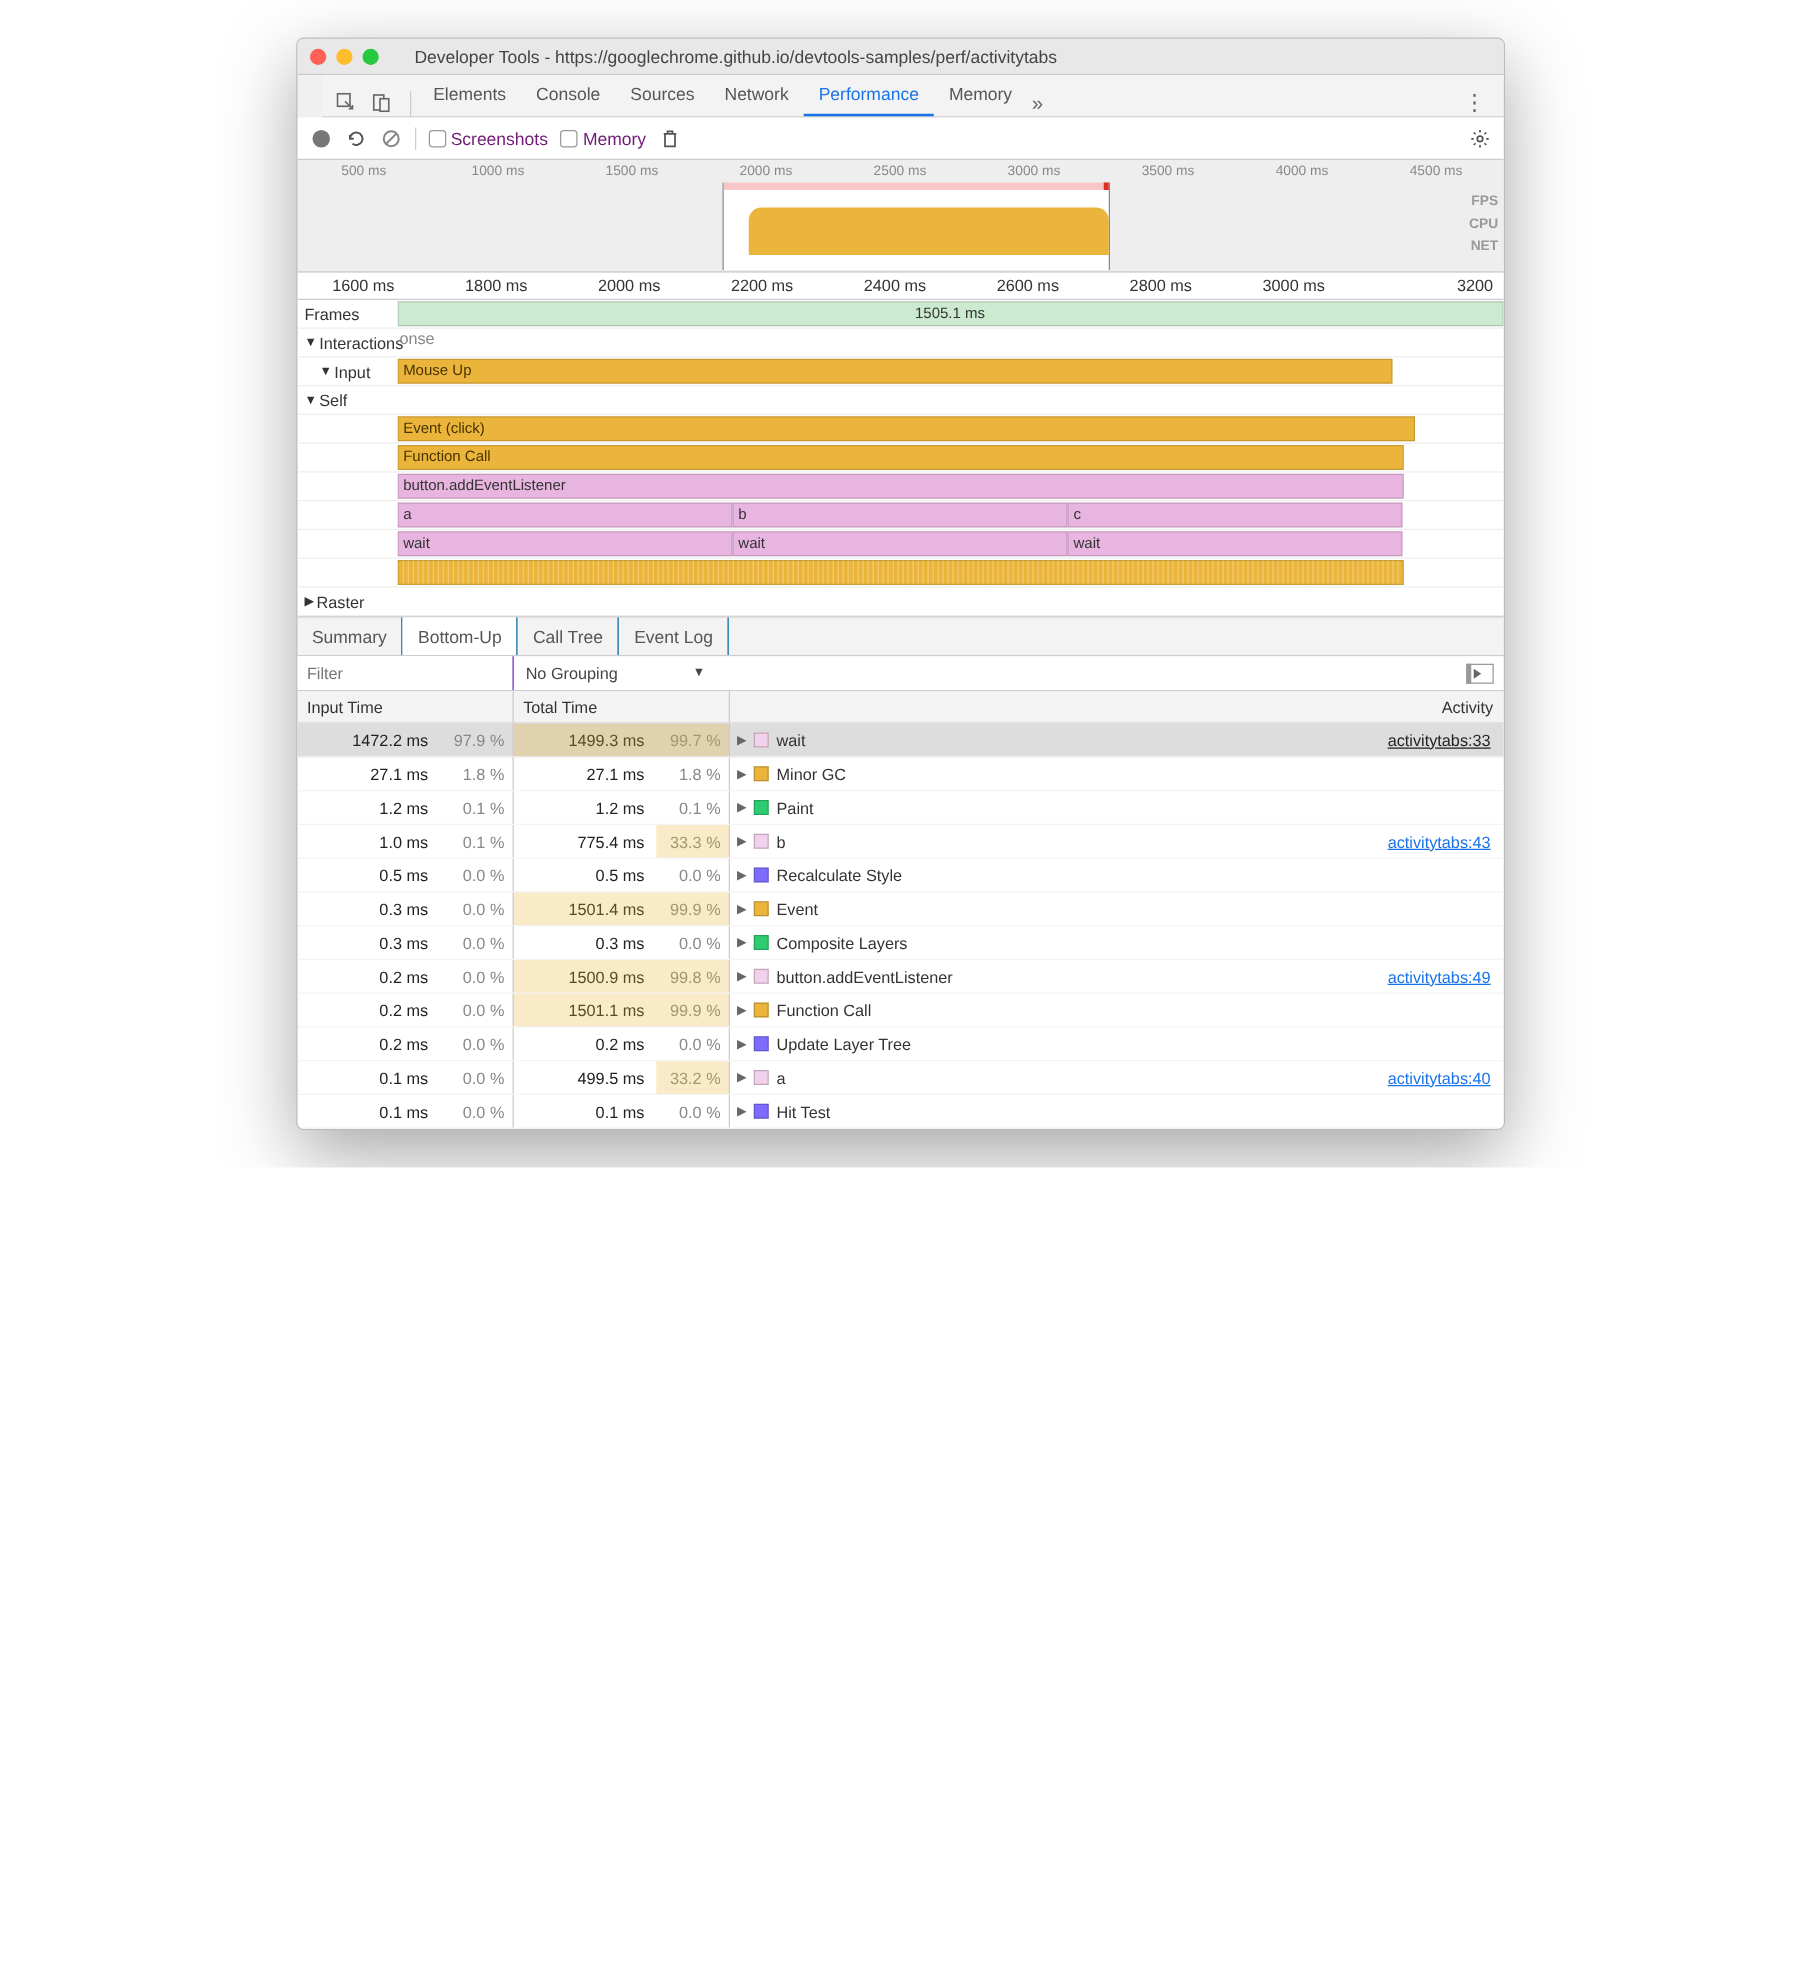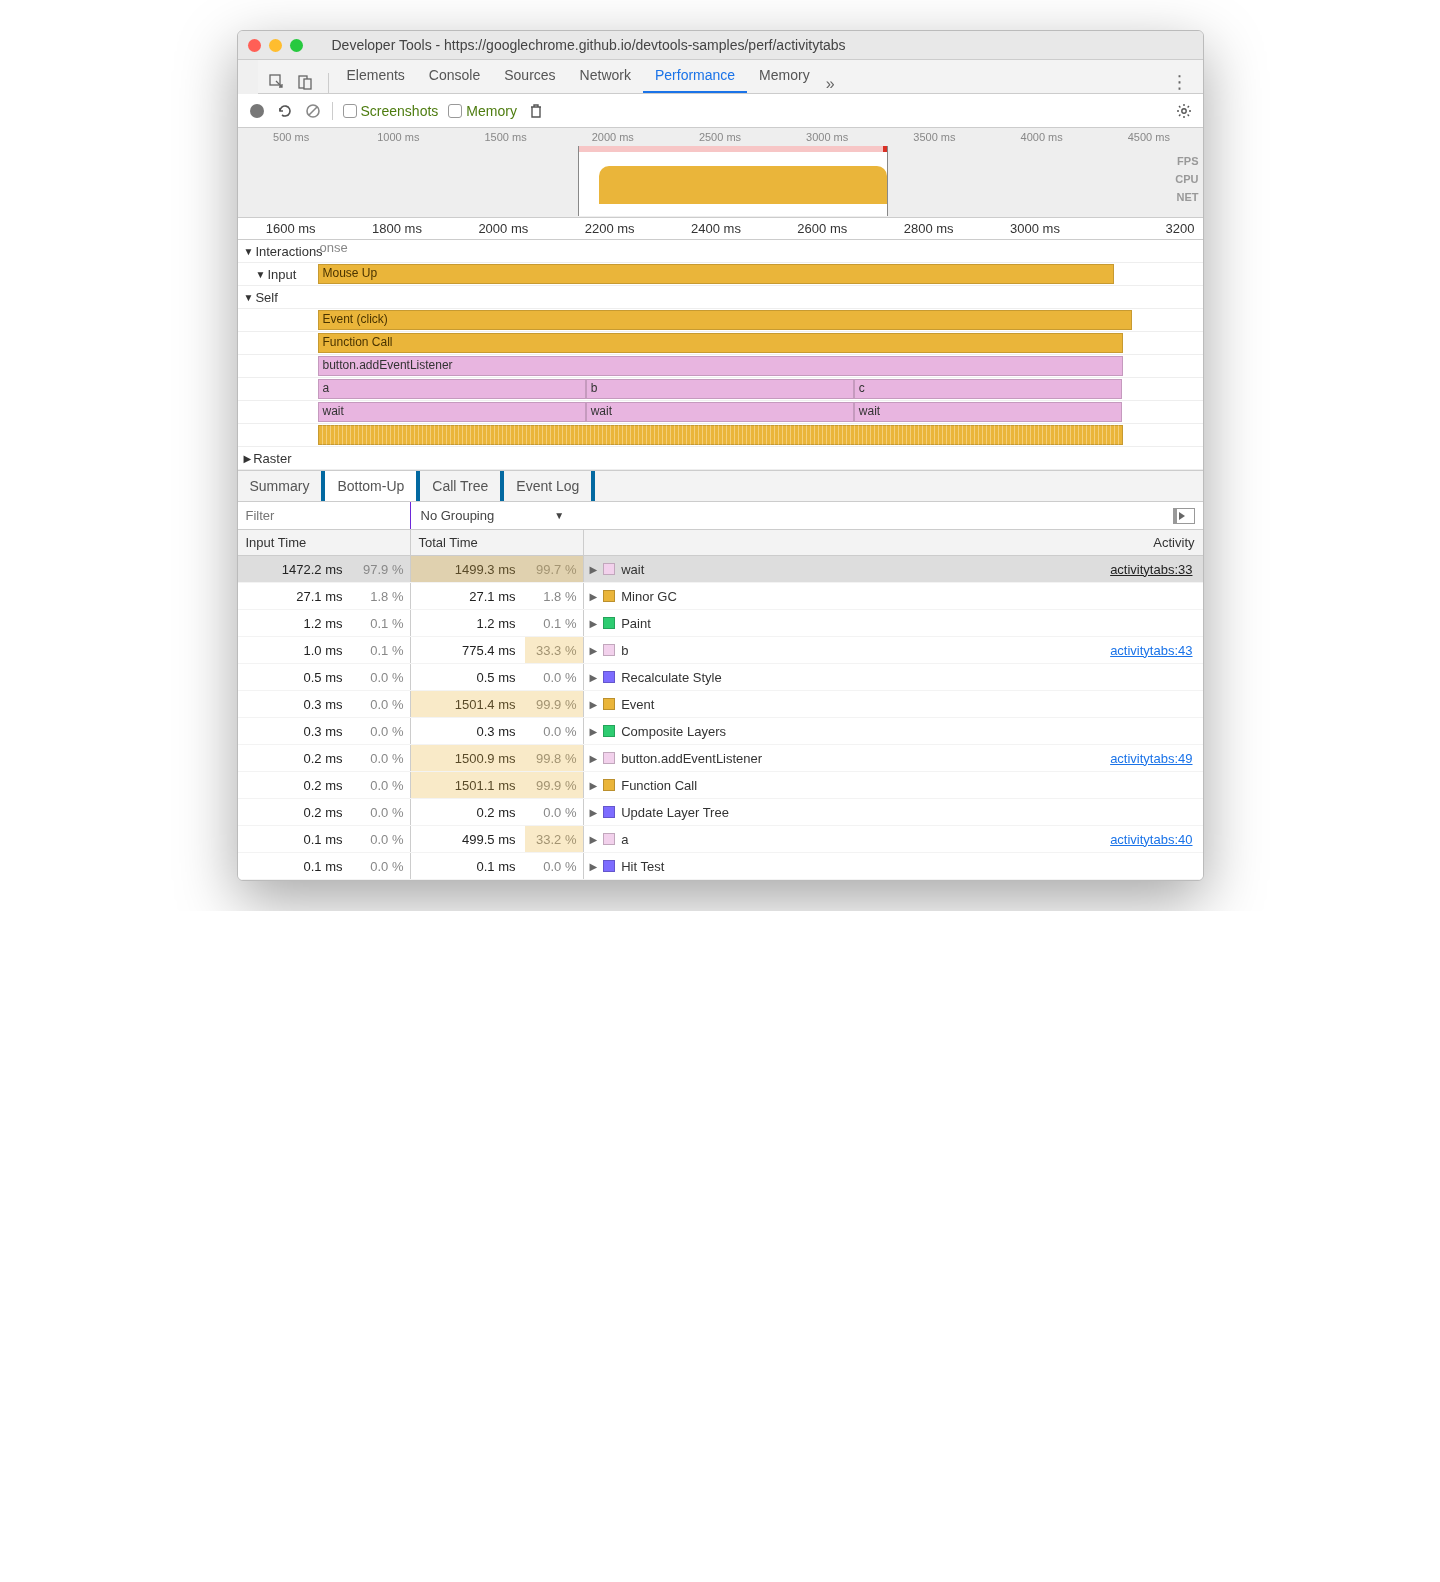--- a/index.html
+++ b/index.html
@@ -16,21 +16,21 @@
 .tabbar .icon-btn { width: 22px; height: 22px; display: flex; align-items: center; justify-content: center; margin-right: 6px; color: #666; cursor: pointer; }
 .tabbar .sep { width: 1px; height: 20px; background: #ccc; margin: 0 6px; }
 .tab { padding: 8px 12px; font-size: 14px; color: #555; cursor: pointer; }
 .tab.active { color: #1a73e8; border-bottom: 2px solid #1a73e8; }
 .more { margin-left: 4px; font-size: 16px; color: #666; cursor: pointer; }
 .kebab { margin-left: auto; font-size: 18px; color: #666; cursor: pointer; padding: 0 6px; }
 .toolbar { display: flex; align-items: center; background: #fff; border-bottom: 1px solid #ccc; padding: 6px 10px; height: 34px; gap: 10px; }
 .toolbar .ico { width: 18px; height: 18px; display: flex; align-items: center; justify-content: center; color: #666; cursor: pointer; }
 .record { width: 14px; height: 14px; border-radius: 50%; background: #777; }
 .checkbox { width: 14px; height: 14px; border: 1px solid #999; border-radius: 3px; display: inline-block; margin-right: 4px; vertical-align: middle; }
-.chk-label { font-size: 14px; color: #4d7c0f; display: flex; align-items: center; cursor: pointer; }
+.chk-label { font-size: 14px; color: #701a75; display: flex; align-items: center; cursor: pointer; }
 .gear { margin-left: auto; }
 .overview { background: #eee; border-bottom: 1px solid #ccc; position: relative; height: 90px; }
 .ov-ticks { display: flex; font-size: 11px; color: #888; padding: 3px 0; }
 .ov-ticks span { flex: 1; text-align: center; }
 .ov-labels { position: absolute; right: 4px; top: 24px; font-size: 11px; color: #999; font-weight: bold; line-height: 18px; text-align: right; }
 .ov-sel { position: absolute; left: 340px; top: 18px; width: 310px; height: 70px; background: #fff; border-left: 1px solid #888; border-right: 1px solid #888; }
 .ov-red { position: absolute; top: 0; left: 0; right: 0; height: 6px; background: #f7c6c6; }
 .ov-redend { position: absolute; top: 0; right: 0; width: 4px; height: 6px; background: #d93025; }
 .ov-cpu { position: absolute; top: 20px; left: 20px; right: 0; height: 38px; background: #eab53a; border-radius: 10px 10px 0 0; }
 .ov-greenline { position: absolute; height: 10px; width: 2px; background: #2b9348; top: 40px; left: 0; }
@@ -41,21 +41,21 @@
 .lane-row { display: flex; align-items: center; border-bottom: 1px solid #eee; min-height: 22px; font-size: 13px; }
 .lane-label { width: 80px; padding-left: 6px; color: #333; display: flex; align-items: center; flex-shrink: 0; }
 .tri { display: inline-block; margin-right: 2px; font-size: 10px; }
 .lane-body { flex: 1; position: relative; height: 22px; overflow: hidden; }
 .bar { position: absolute; top: 1px; bottom: 1px; border: 1px solid rgba(0,0,0,.15); font-size: 12px; padding: 1px 4px; white-space: nowrap; overflow: hidden; }
 .bar.green { background: #cceacf; }
 .bar.orange { background: #eab53a; color: #4a3400; }
 .bar.pink { background: #e8b5e0; }
 .frames-txt { text-align: center; width: 100%; background: #cceacf; }
 .subtabs { display: flex; background: #f3f3f3; border-top: 1px solid #ccc; border-bottom: 1px solid #ccc; }
-.subtab { padding: 7px 12px; font-size: 14px; color: #555; cursor: pointer; border-right: 4px solid #0369a1; }
+.subtab { padding: 7px 12px; font-size: 14px; color: #555; cursor: pointer; border-right: 1px solid #0369a1; }
 .subtab.active { background: #fff; }
 .filter-row { display: flex; align-items: center; background: #fff; border-bottom: 1px solid #ccc; }
 .filter-input { border: none; padding: 6px 8px; font-size: 13px; width: 173px; border-right: 1px solid #6d28d9; outline: none; }
 .grouping { padding: 6px 10px; font-size: 13px; color: #444; cursor: pointer; display: flex; align-items: center; gap: 60px; }
 .dock-icon { margin-left: auto; padding: 0 10px; cursor: pointer; border: 1px solid #999; width: 18px; height: 16px; margin-right: 8px; position: relative; }
 .dock-icon::before { content: ''; position: absolute; left: -1px; top: -1px; bottom: -1px; width: 4px; background: #999; }
 .dock-icon .tri-play { position: absolute; left: 5px; top: 3px; border-left: 6px solid #666; border-top: 4px solid transparent; border-bottom: 4px solid transparent; }
 .table-head { display: flex; background: #f3f3f3; border-bottom: 1px solid #ccc; font-size: 13px; color: #333; }
 .col-self { width: 173px; padding: 5px 8px; border-right: 1px solid #ccc; }
 .col-total { width: 173px; padding: 5px 8px; border-right: 1px solid #ccc; }
@@ -184,20 +184,26 @@
       <span>2200 ms</span>
       <span>2400 ms</span>
       <span>2600 ms</span>
       <span>2800 ms</span>
       <span>3000 ms</span>
       <span>3200</span>
     </div>
 
   <div class="lane-area">
     <div class="lane-row">
+      <div class="lane-label">Frames</div>
+      <div class="lane-body">
+          <div class="bar green frames-txt" style="left:0;right:0;">1505.1 ms</div>
+        </div>
+    </div>
+    <div class="lane-row">
       <div class="lane-label">
           <span class="tri">▼</span>
           <span>Interactions</span>
         </div>
       <div class="lane-body" style="color:#888;padding-left:2px;"><span>onse</span></div>
     </div>
     <div class="lane-row">
       <div class="lane-label" style="padding-left:18px;">
           <span class="tri">▼</span>
           <span>Input</span>

